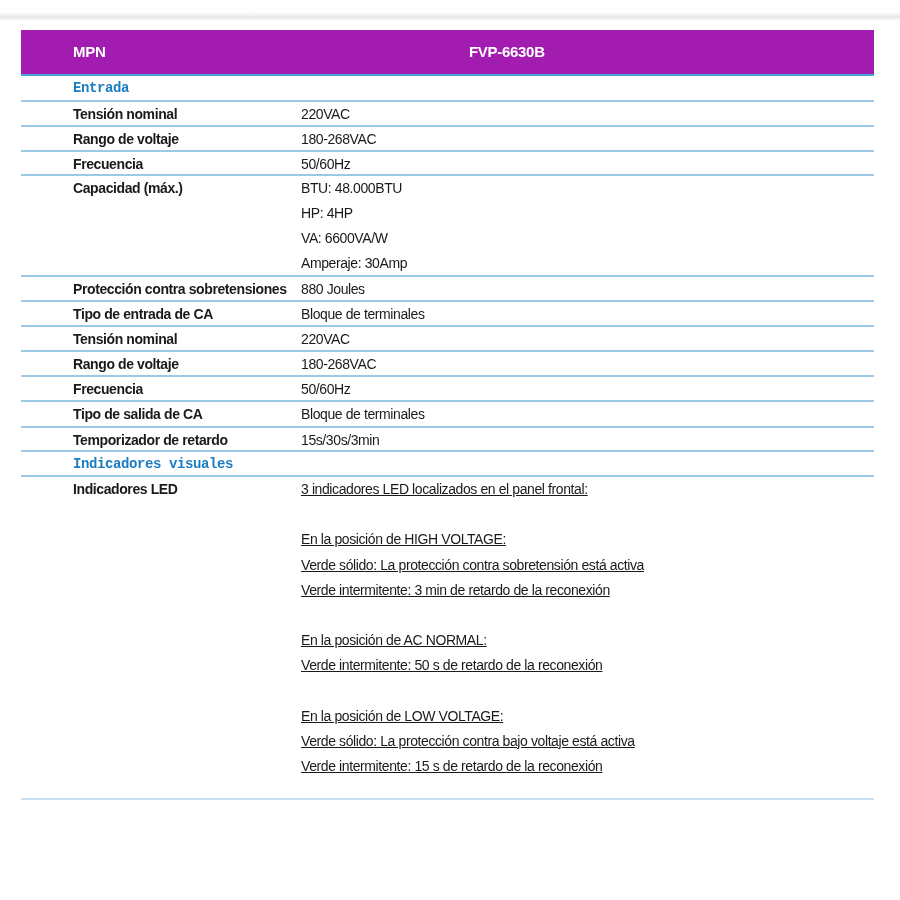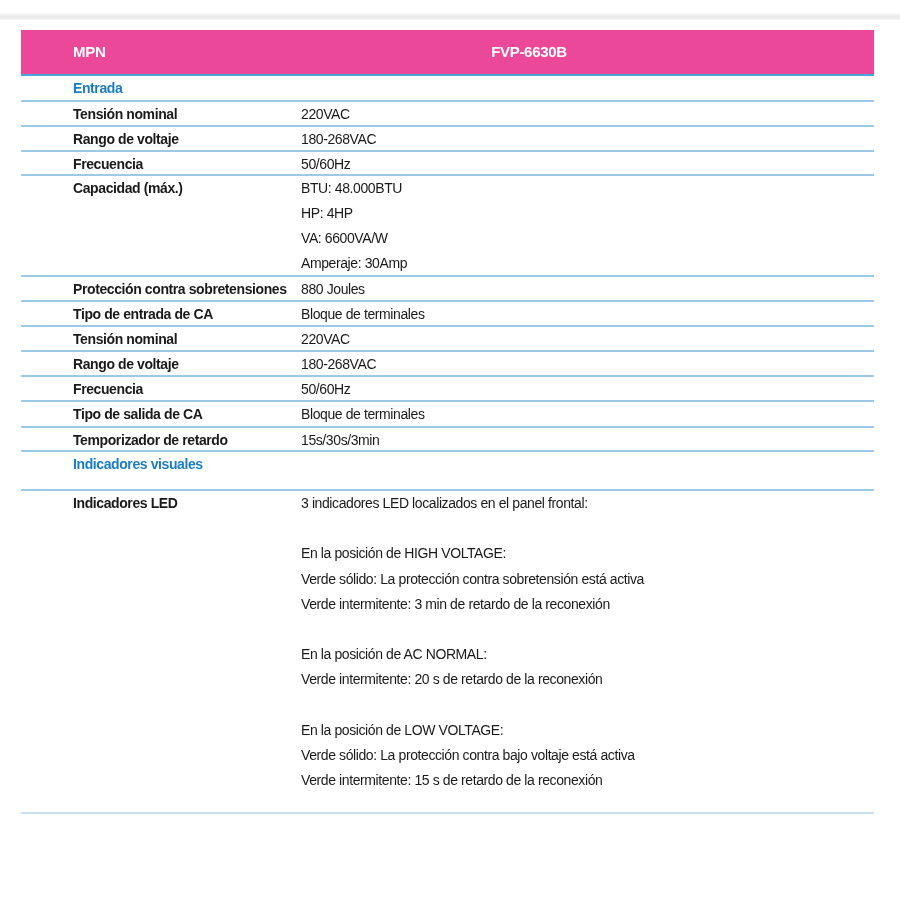--- a/index.html
+++ b/index.html
@@ -8,38 +8,38 @@
     font-family: "Liberation Sans", sans-serif; color: #1a1a1a;
   }
   .top-shadow {
     position: absolute; left: 0; top: 0; width: 900px; height: 20px;
     background: linear-gradient(#ffffff 0px, #ffffff 12px, #e9e9e9 17px, #f6f6f6 20px);
   }
   .table {
     position: absolute; left: 21px; top: 30px; width: 853px;
   }
   .header {
-    height: 44px; background: #ec4899; position: relative;
+    height: 44px; background: #a21caf; position: relative;
     border-bottom: 2px solid #4aa6d9;
   }
   .header .c1, .header .c2 {
     position: absolute; top: 13px; color: #ffffff; font-weight: bold; font-size: 15px;
     letter-spacing: -0.3px;
   }
   .header .c1 { left: 52px; }
-  .header .c2 { left: 448px; width: 120px; text-align: center; }
+  .header .c2 { left: 448px; width: 120px; text-align: left; }
   .row {
     position: relative; border-bottom: 2px solid #9cc9e6; box-sizing: border-box;
     font-size: 14px; letter-spacing: -0.4px;
   }
   .row .label { position: absolute; left: 52px; top: 4px; font-weight: bold; }
   .row .value { position: absolute; left: 280px; width: 560px; top: 4px; }
-  .row.section .label { color: #1a7cc2; font-weight: bold; }
+  .row.section .label { color: #1a7cc2; font-weight: bold; font-family: Liberation Mono, monospace; }
   .value .line { display: block; height: 25px; }
-  .led .value .line { height: 25.2px; }
+  .led .value .line { height: 25.2px; text-decoration: underline; }
 </style>
 </head>
 <body>
 
 <div class="top-shadow"></div>
 
 <div class="table">
   <div class="header">
     <span class="c1">MPN</span>
     <span class="c2">FVP-6630B</span>
@@ -92,33 +92,33 @@
   </div>
   <div class="row" style="height:26px">
     <span class="label">Tipo de salida de CA</span>
     <span class="value">Bloque de terminales</span>
   </div>
   <div class="row" style="height:24px">
     <span class="label">Temporizador de retardo</span>
     <span class="value">15s/30s/3min</span>
   </div>
 
-  <div class="row section" style="height:39px">
+  <div class="row section" style="height:25px">
     <span class="label">Indicadores visuales</span>
   </div>
   <div class="row led" style="height:323px; border-bottom-color:#c9e0f0">
     <span class="label">Indicadores LED</span>
     <span class="value">
       <span class="line">3 indicadores LED localizados en el panel frontal:</span>
       <span class="line"></span>
       <span class="line">En la posición de HIGH VOLTAGE:</span>
       <span class="line">Verde sólido: La protección contra sobretensión está activa</span>
       <span class="line">Verde intermitente: 3 min de retardo de la reconexión</span>
       <span class="line"></span>
       <span class="line">En la posición de AC NORMAL:</span>
-      <span class="line">Verde intermitente: 20 s de retardo de la reconexión</span>
+      <span class="line">Verde intermitente: 50 s de retardo de la reconexión</span>
       <span class="line"></span>
       <span class="line">En la posición de LOW VOLTAGE:</span>
       <span class="line">Verde sólido: La protección contra bajo voltaje está activa</span>
       <span class="line">Verde intermitente: 15 s de retardo de la reconexión</span>
     </span>
   </div>
 </div>
 
 </body></html>

